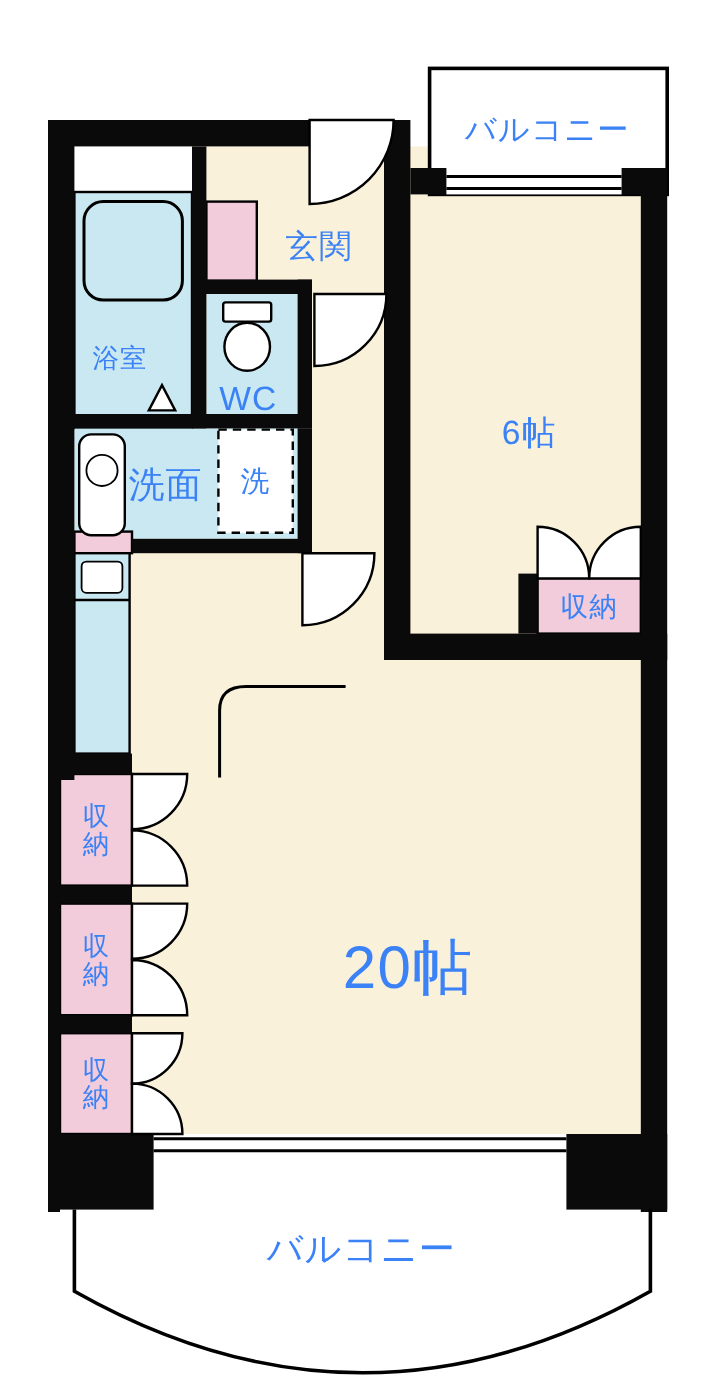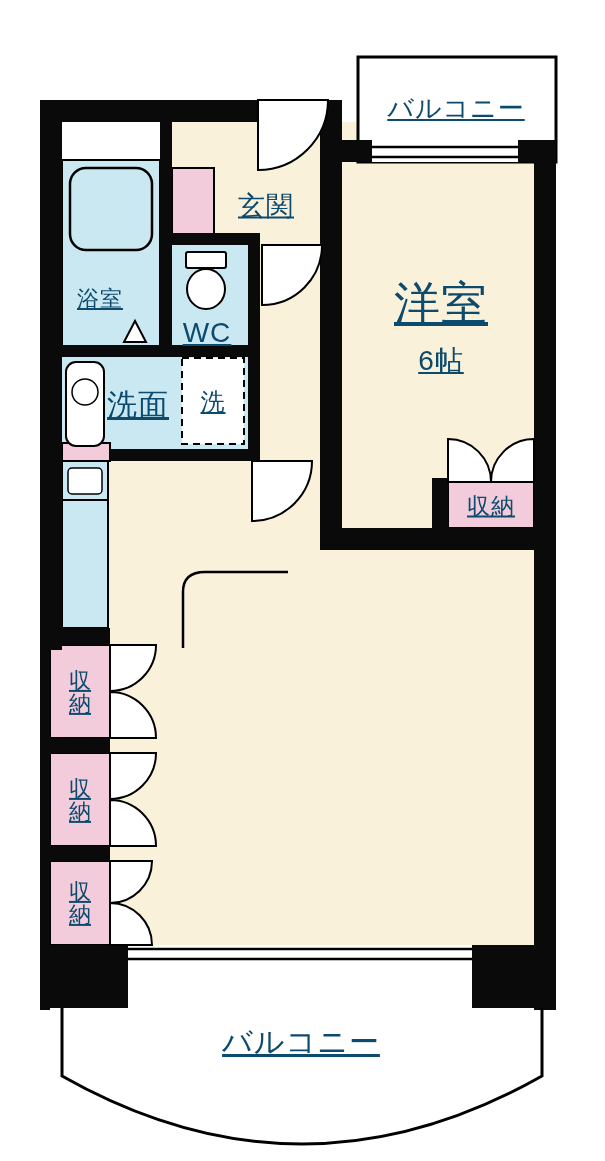--- a/index.html
+++ b/index.html
@@ -8,24 +8,23 @@
     width:605px; height:1161px;
     background:#ffffff;
     font-family:"Liberation Sans", sans-serif;
     overflow:hidden;
   }
   #plan svg { position:absolute; left:0; top:0; }
   .lbl {
     position:absolute;
     transform:translate(-50%,-50%);
     white-space:nowrap;
-    color:#0c4a6e;
+    color:#3b82f6;
     letter-spacing:1px;
     line-height:1;
-    text-decoration:underline;
   }
   .lbl-v {
     white-space:normal;
     width:1.1em;
     word-break:break-all;
     text-align:center;
     line-height:1.05;
     letter-spacing:0;
   }
 </style>
@@ -100,24 +99,24 @@
     <rect x="66" y="362" width="38" height="84" rx="10" fill="#ffffff" stroke="#000" stroke-width="2"></rect>
     <circle cx="85" cy="392" r="13" fill="#ffffff" stroke="#000" stroke-width="1.5"></circle>
     <rect x="182" y="358" width="62" height="86" fill="#ffffff" stroke="#000" stroke-width="2" stroke-dasharray="7 5"></rect>
     <path d="M 288 572 L 205 572 Q 183 572 183 592 L 183 648" fill="none" stroke="#000" stroke-width="2.5"></path>
 
     <path d="M 62 1008 L 62 1076 Q 302 1212 542 1076 L 542 1008" fill="none" stroke="#000" stroke-width="3"></path>
   </svg>
 
   <div class="lbl" style="left:456px;top:108px;font-size:26px">バルコニー</div>
   <div class="lbl" style="left:266px;top:206px;font-size:27px">玄関</div>
-  <div class="lbl" style="left:441px;top:303px;font-size:46px">洋室</div>
   <div class="lbl" style="left:441px;top:361px;font-size:28px">6帖</div>
   <div class="lbl" style="left:100px;top:299px;font-size:22px">浴室</div>
   <div class="lbl" style="left:207px;top:333px;font-size:28px">WC</div>
   <div class="lbl" style="left:138px;top:405px;font-size:30px">洗面</div>
   <div class="lbl" style="left:213px;top:402px;font-size:24px">洗</div>
   <div class="lbl" style="left:491px;top:506px;font-size:23px">収納</div>
   <div class="lbl lbl-v" style="left:80px;top:692px;font-size:22px">収納</div>
   <div class="lbl lbl-v" style="left:80px;top:800px;font-size:22px">収納</div>
   <div class="lbl lbl-v" style="left:80px;top:903px;font-size:22px">収納</div>
+  <div class="lbl" style="left:340px;top:806px;font-size:50px">20帖</div>
   <div class="lbl" style="left:301px;top:1042px;font-size:30px">バルコニー</div>
 </div>
 
 </body></html>

